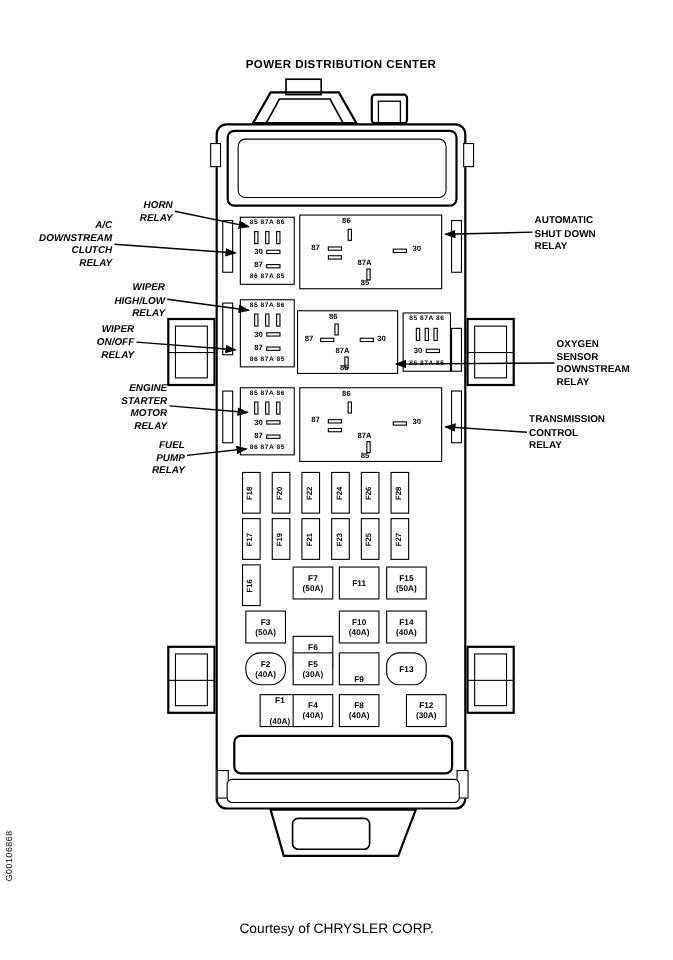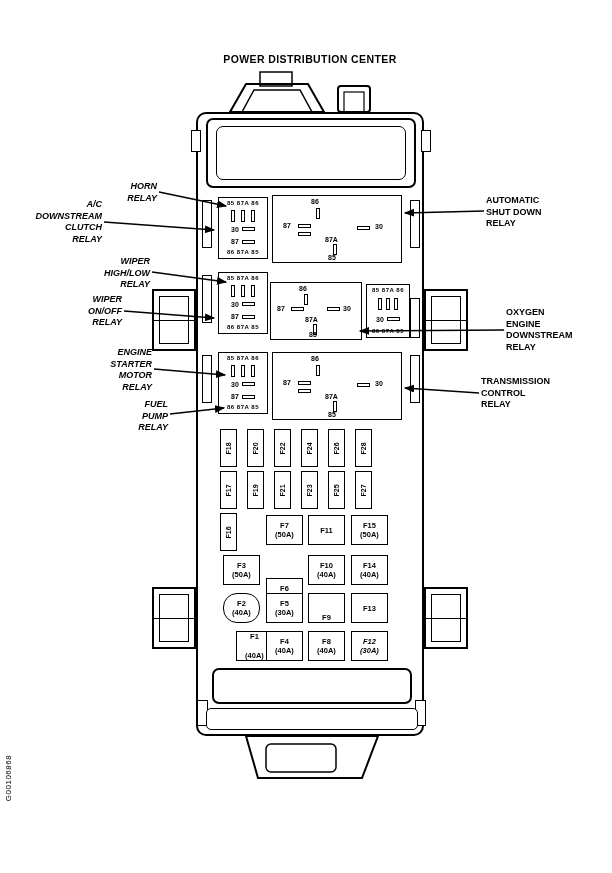--- a/index.html
+++ b/index.html
@@ -266,38 +266,38 @@
       <span>(40A)</span>
     </div>
   <div class="fuse-big" style="left:266px;top:593px;">
       <span>F5</span>
       <span>(30A)</span>
     </div>
   <div class="fuse-big" style="left:308px;top:593px;justify-content:flex-end;">
       <span>F9</span>
       <span></span>
     </div>
-  <div class="fuse-big" style="left:351px;top:593px;">
+  <div class="fuse-big" style="left:351px;top:593px;border-radius:12px;">
       <span>F13</span>
       <span></span>
     </div>
 
   <div class="fuse-big" style="left:236px;top:631px;justify-content:space-between;">
       <span>F1</span>
       <span>(40A)</span>
     </div>
   <div class="fuse-big" style="left:266px;top:631px;">
       <span>F4</span>
       <span>(40A)</span>
     </div>
   <div class="fuse-big" style="left:308px;top:631px;">
       <span>F8</span>
       <span>(40A)</span>
     </div>
-  <div class="fuse-big" style="left:351px;top:631px;font-style:italic;">
+  <div class="fuse-big" style="left:369px;top:631px;">
       <span>F12</span>
       <span>(30A)</span>
     </div>
 
   <div class="panel" style="left:212px;top:668px;width:200px;height:36px;"></div>
   <div class="panel thin" style="left:206px;top:708px;width:212px;height:22px;border-radius:5px;"></div>
 
   <div class="callout left" style="left:95px;top:181px;width:62px;">HORN
 RELAY</div>
   <div class="callout left" style="left:22px;top:199px;width:80px;">A/C
@@ -314,28 +314,29 @@
 STARTER
 MOTOR
 RELAY</div>
   <div class="callout left" style="left:116px;top:399px;width:52px;">FUEL
 PUMP
 RELAY</div>
   <div class="callout right" style="left:486px;top:195px;width:84px;">AUTOMATIC
 SHUT DOWN
 RELAY</div>
   <div class="callout right" style="left:506px;top:307px;width:96px;">OXYGEN
-ENGINE
+SENSOR
 DOWNSTREAM
 RELAY</div>
   <div class="callout right" style="left:481px;top:376px;width:96px;">TRANSMISSION
 CONTROL
 RELAY</div>
 
   <div class="figure-code">G00106868</div>
+  <div class="footer">Courtesy of CHRYSLER CORP.</div>
 
   <svg class="overlay" width="612" height="873" viewBox="0 0 612 873">
     <defs>
       <marker id="ah" markerWidth="9" markerHeight="8" refX="7" refY="3" orient="auto">
         <path d="M0,0 L8,3 L0,6 Z" fill="#000"></path>
       </marker>
     </defs>
     <g fill="none" stroke="#000" stroke-width="2">
       <rect x="260" y="72" width="32" height="14" stroke-width="1.5"></rect>
       <polygon points="246,84 308,84 324,112 230,112"></polygon>

